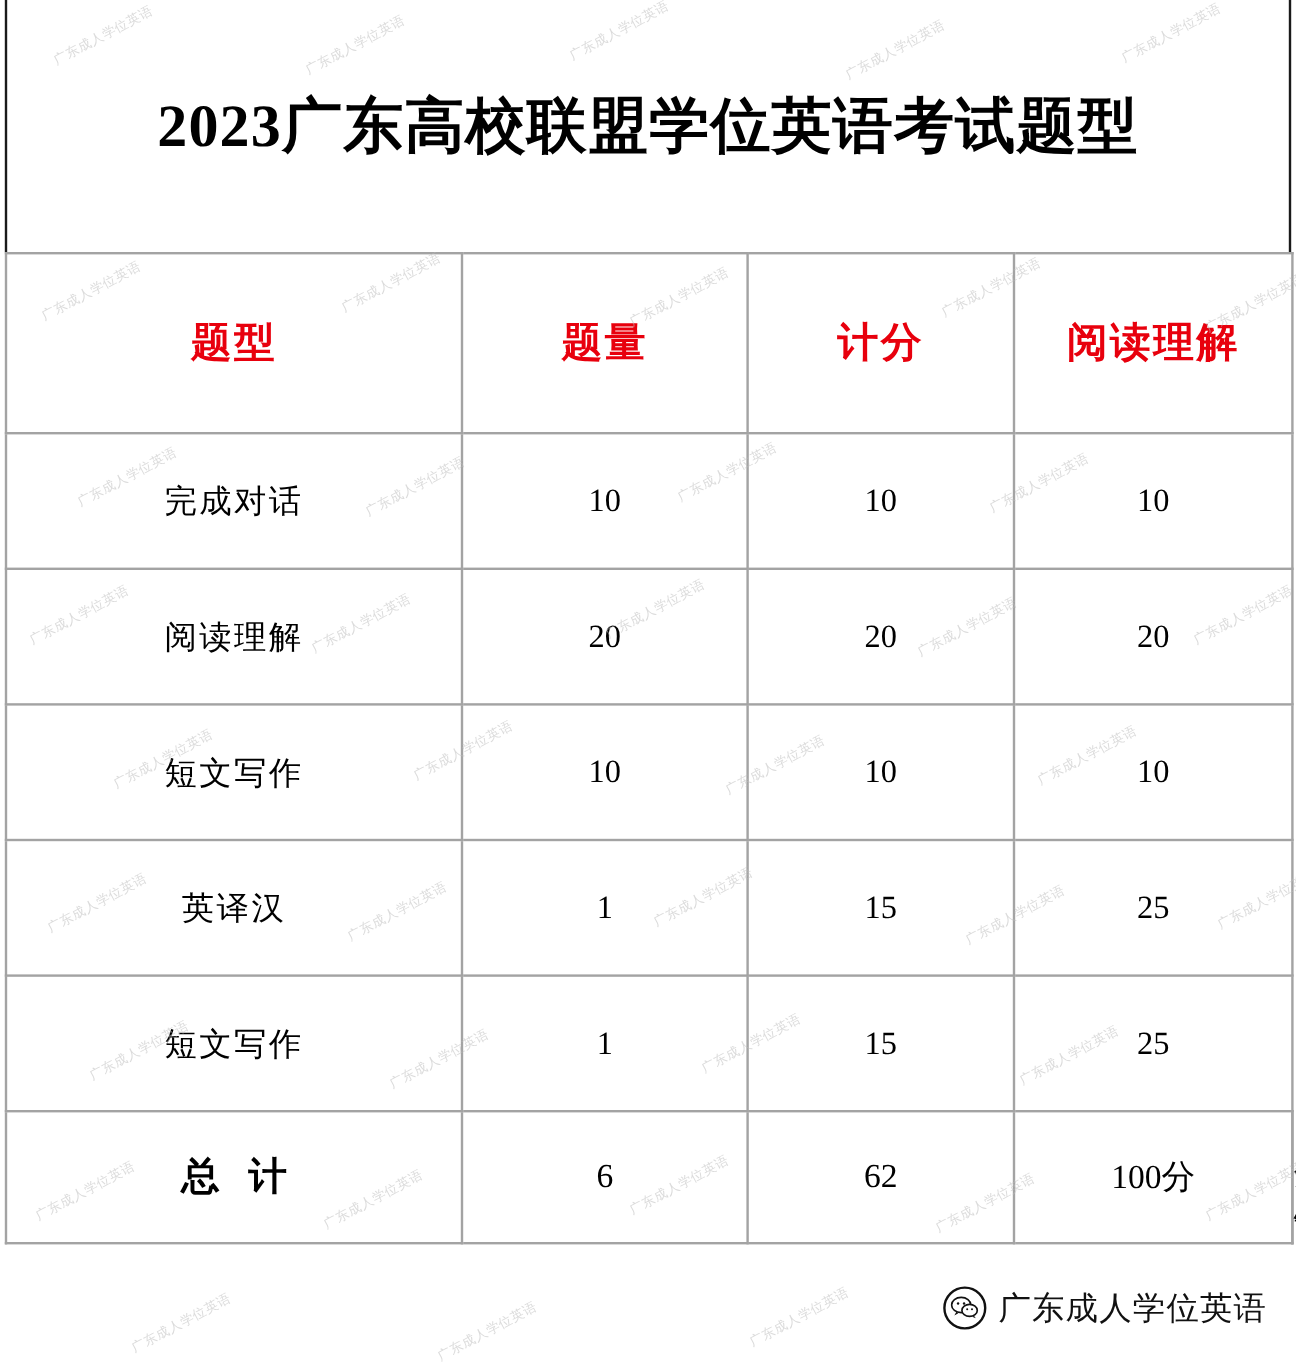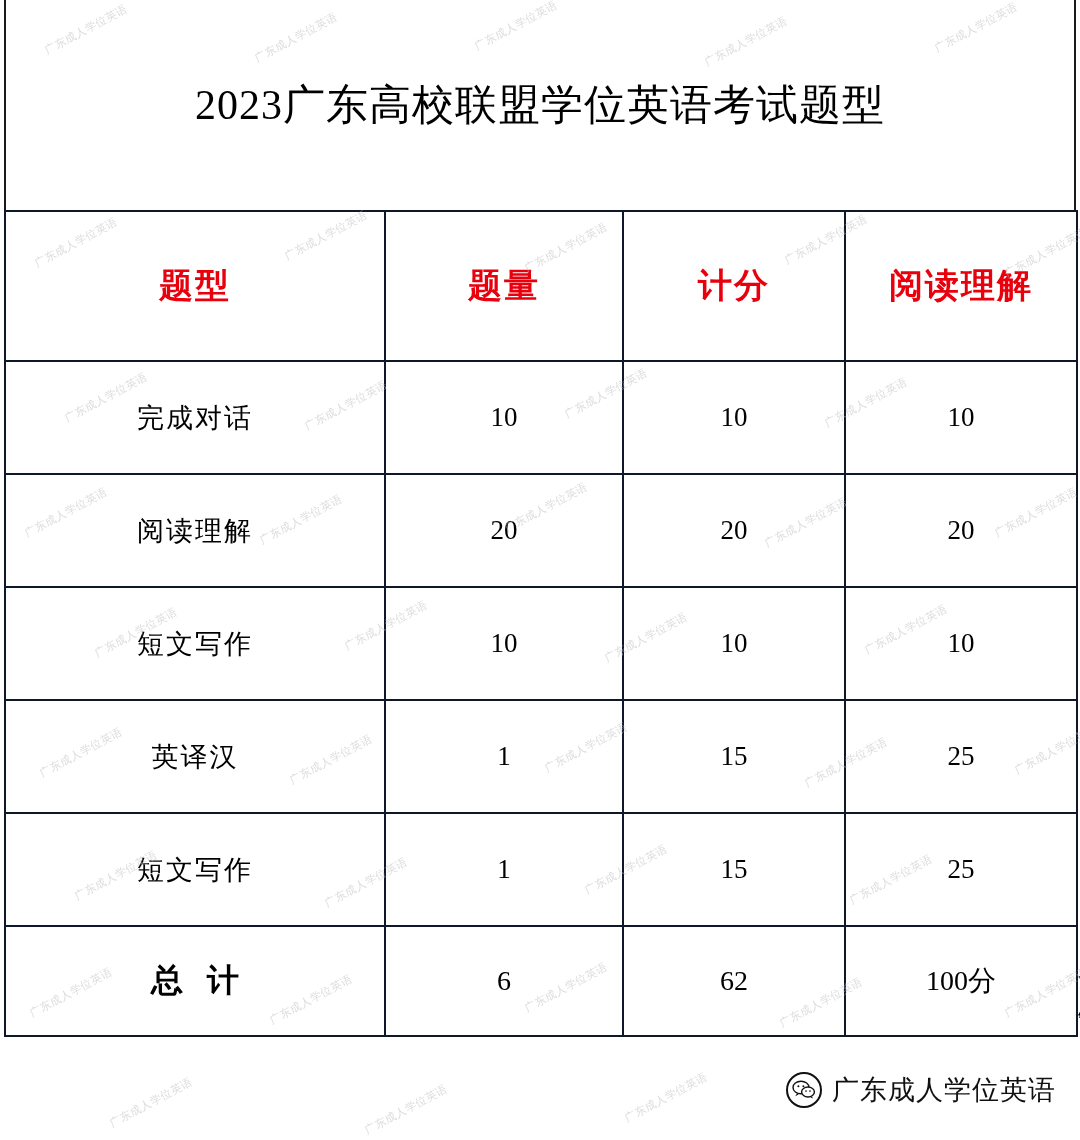--- a/index.html
+++ b/index.html
@@ -47,36 +47,36 @@
     height: 210px;
     display: flex;
     align-items: center;
     justify-content: center;
     border-left: 2px solid #1a1a1a;
     border-right: 2px solid #1a1a1a;
     box-sizing: border-box;
     margin: 0 4px;
   }
   .doc-title {
-    font-size: 42px;
-    font-weight: normal;
+    font-size: 50px;
+    font-weight: bold;
     letter-spacing: 1px;
     text-align: center;
     line-height: 1.2;
   }
 
   
   table.exam {
     border-collapse: collapse;
     width: 1072px;
     margin: 0 4px;
     table-layout: fixed;
   }
   table.exam td, table.exam th {
-    border: 2px solid #0f172a;
+    border: 2px solid #a3a3a3;
     text-align: center;
     vertical-align: middle;
     padding: 0;
   }
   thead th {
     height: 148px;
     color: #e8000d;
     font-size: 34px;
     font-weight: bold;
     letter-spacing: 2px;

